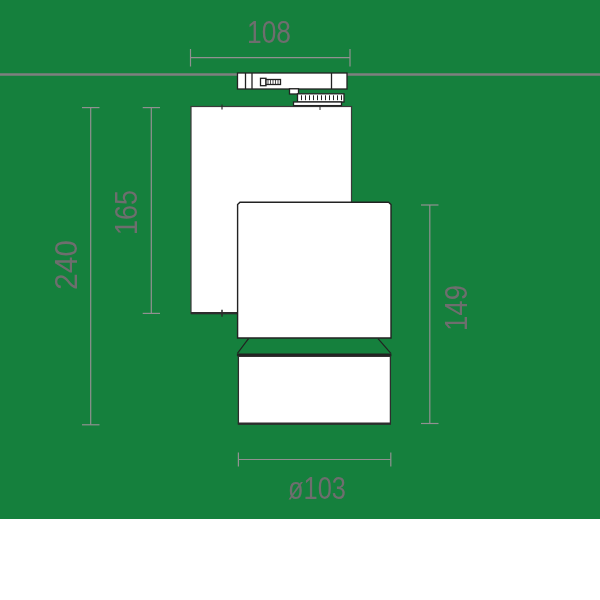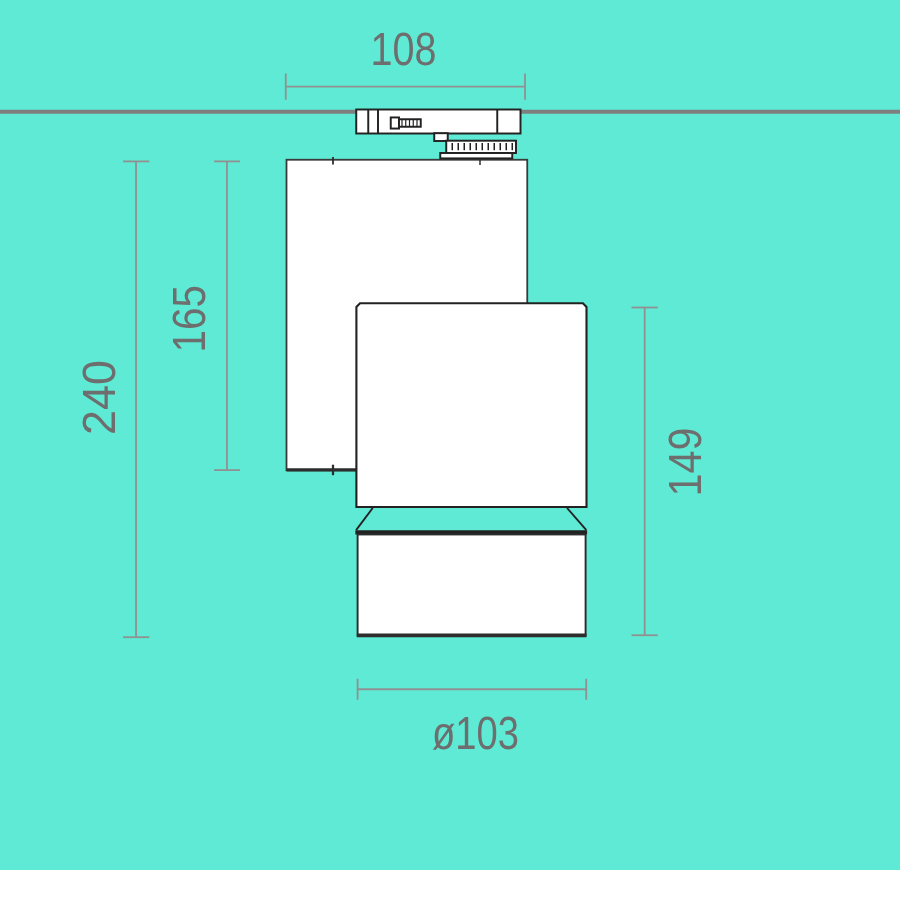--- a/index.html
+++ b/index.html
@@ -6,22 +6,22 @@
     margin: 0;
     padding: 0;
     background: #ffffff;
     width: 600px;
     height: 600px;
     overflow: hidden;
   }
   .stage {
     position: relative;
     width: 600px;
-    height: 580px;
-    background: #5eead4;
+    height: 519px;
+    background: #15803d;
   }
   svg {
     display: block;
   }
   .dim-text {
     font-family: "Liberation Sans", "DejaVu Sans", sans-serif;
     font-size: 31px;
     fill: #6e6e6e;
   }
 </style>

